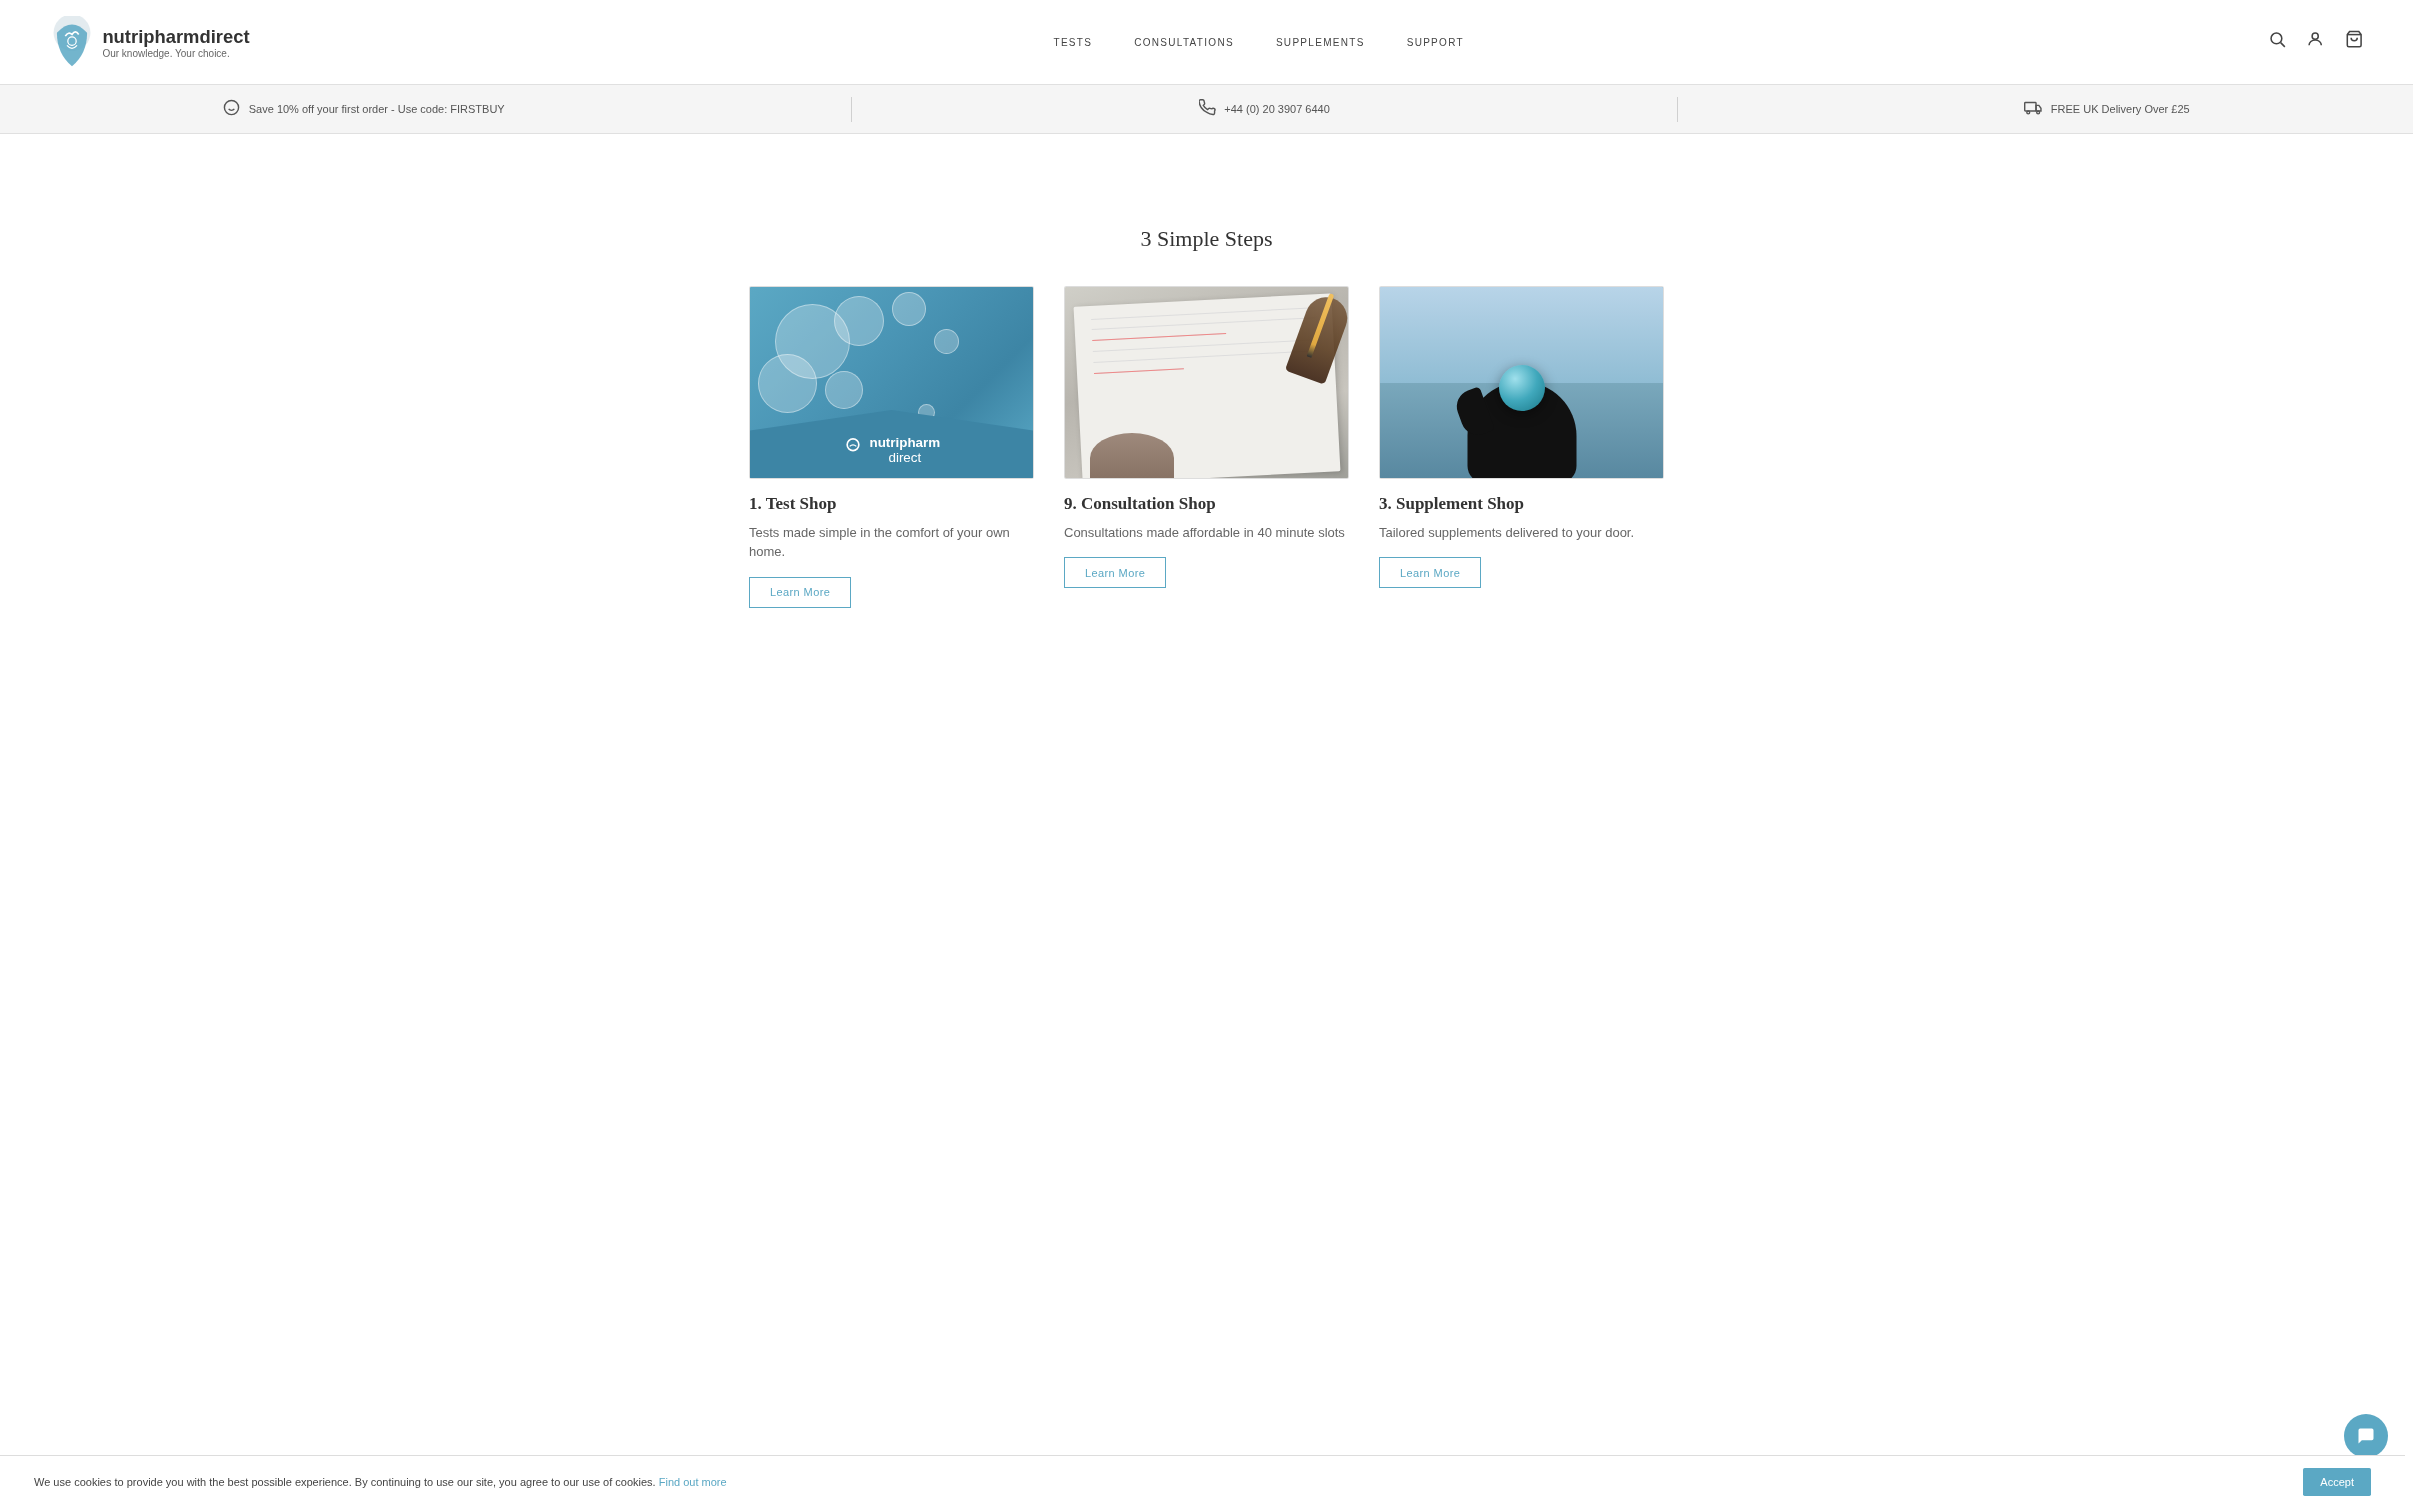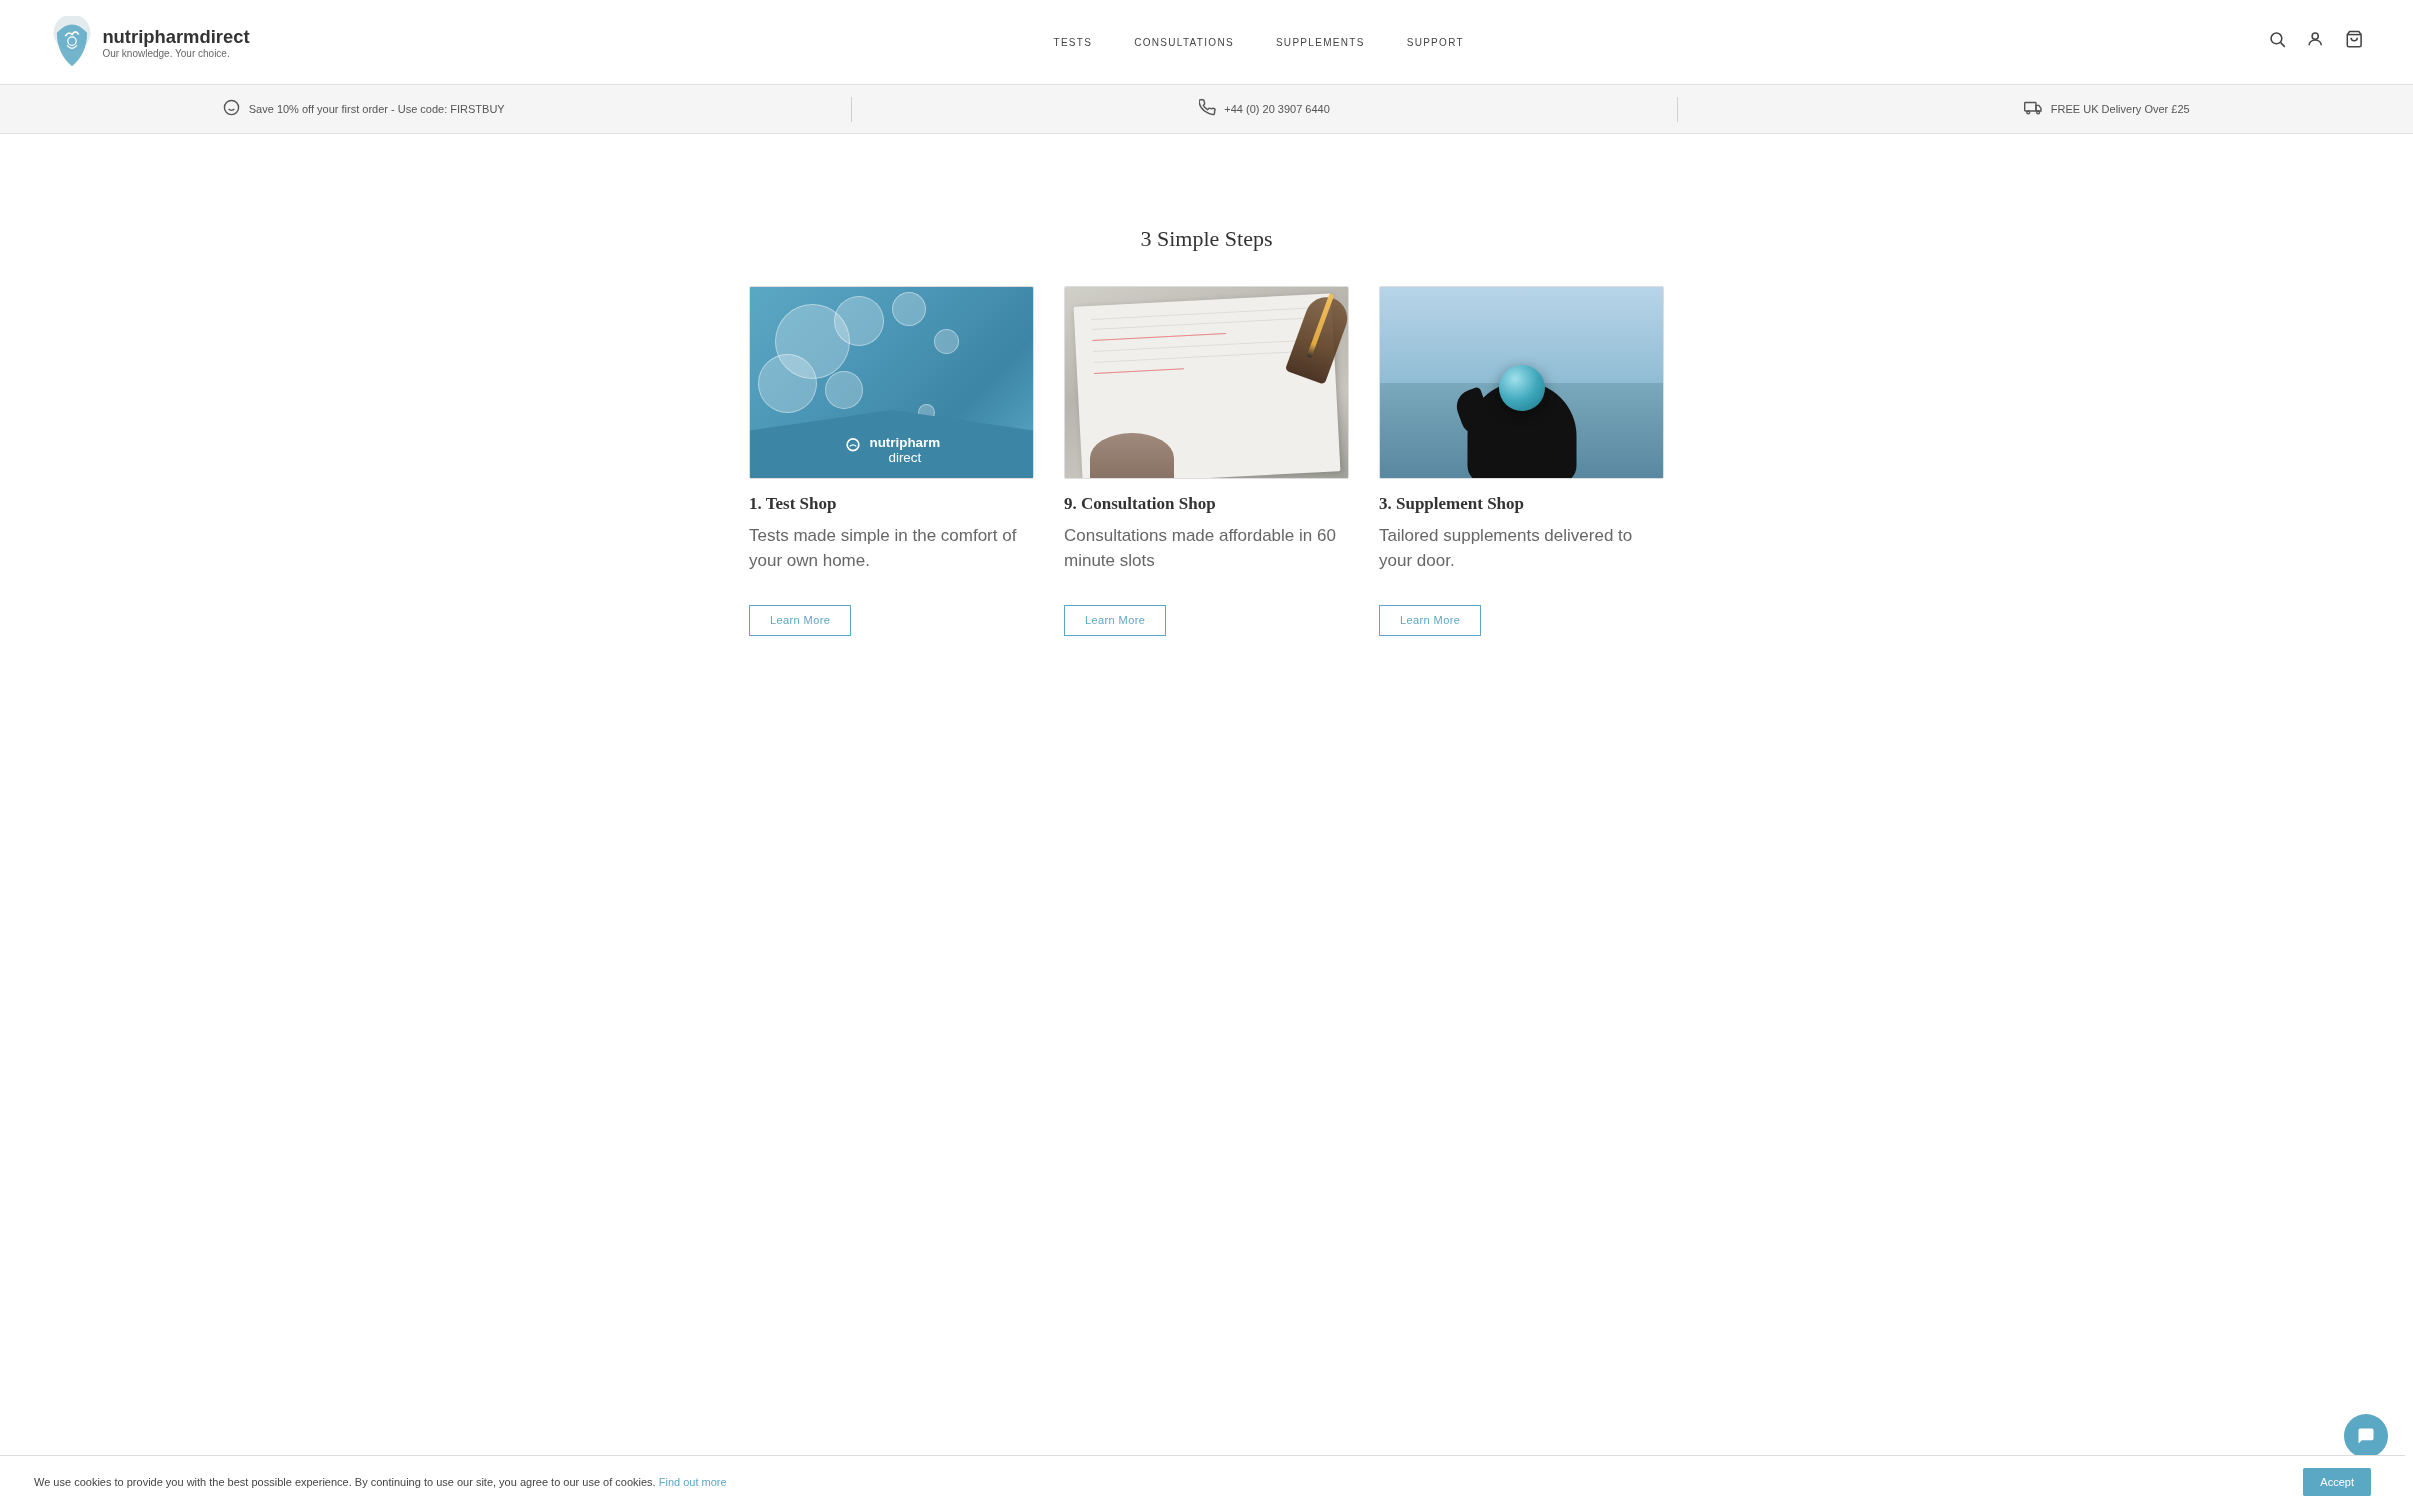--- a/index.html
+++ b/index.html
@@ -205,25 +205,25 @@
     }
 
     .step-title {
       font-size: 17px;
       font-weight: 700;
       color: #333;
       margin-bottom: 8.4px;
       font-family: Georgia, serif;
     }
     .step-desc {
-      font-size: 17px;
+      font-size: 13px;
       color: #666;
       line-height: 1.5;
       font-family: Arial, sans-serif;
-      margin-bottom: 31px;
+      margin-bottom: 15px;
     }
     .learn-more-btn {
       display: inline-block;
       padding: 8.4px 20px;
       border: 1.3px solid #5ba8c4;
       color: #5ba8c4;
       font-size: 11px;
       font-family: Arial, sans-serif;
       background: transparent;
       cursor: pointer;
@@ -420,21 +420,21 @@
           </div>
 
           <div style="position:absolute;top:8.4px;right:8.4px;width:42px;height:84px;background:linear-gradient(180deg,#7a5c40 0%,#5a3c20 60%,#3a2010 100%);border-radius:21px 21px 4.2px 4.2px;transform:rotate(20deg);opacity:0.9;"></div>
 
           <div style="position:absolute;top:4.2px;right:25px;width:5px;height:67px;background:linear-gradient(180deg,#f0c060 0%,#e0a840 80%,#303030 100%);border-radius:2.5px 2.5px 0.8px 0.8px;transform:rotate(20deg);"></div>
 
           <div style="position:absolute;bottom:-4.2px;left:25px;width:84px;height:50px;background:linear-gradient(180deg,#8a7060 0%,#6a5040 100%);border-radius:50% 50% 0 0;opacity:0.8;"></div>
         </div>
       </div>
       <h3 class="step-title">9. Consultation Shop</h3>
-      <p class="step-desc">Consultations made affordable in 60 minute slots</p>
+      <p class="step-desc">Consultations made affordable in 40 minute slots</p>
       <button class="learn-more-btn">Learn More</button>
     </div>
 
     <div class="step-card">
       <div class="step-image">
         <div class="step3-img">
 
           <div style="position:absolute;top:0;left:0;right:0;height:60%;background:linear-gradient(180deg,#b8d4e8 0%,#88b8d0 100%);"></div>
 
           <div style="position:absolute;bottom:0;left:0;right:0;height:50%;background:linear-gradient(180deg,#7aa8bc 0%,#5888a0 100%);"></div>

